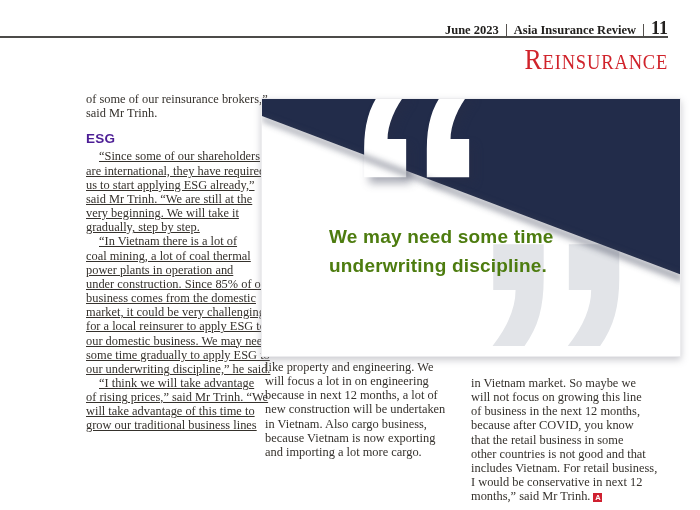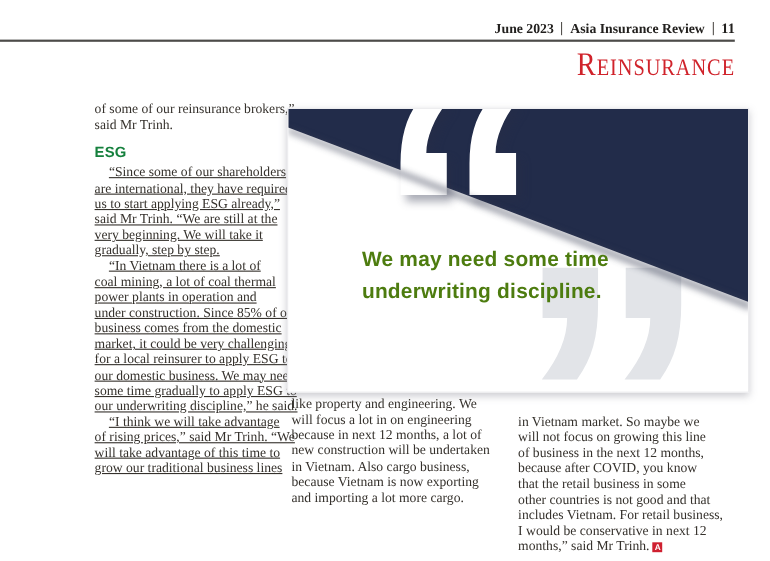--- a/index.html
+++ b/index.html
@@ -4,34 +4,34 @@
 <style>
   html,body{margin:0;padding:0;background:#ffffff;}
   .page{position:relative;width:700px;height:510px;background:#fff;overflow:hidden;
         font-family:"Liberation Serif",serif;color:#35312c;}
 
   
   .meta{position:absolute;top:18px;right:32px;font-weight:bold;font-size:12.5px;
         color:#22201e;white-space:nowrap;}
   .meta .sep{display:inline-block;width:1px;height:12px;background:#55524e;
         margin:0 7px;vertical-align:-2px;overflow:hidden;color:transparent;}
-  .meta .pagenum{font-size:13px;}
+  .meta .pagenum{font-size:18px;}
   .rule{position:absolute;top:36px;left:0;width:668px;height:2px;background:#4c4b49;}
   .section{position:absolute;top:42px;right:32px;color:#d0232b;font-size:21.5px;
         letter-spacing:1px;transform:scaleX(.86);transform-origin:100% 50%;white-space:nowrap;}
   .section .cap{font-size:30px;}
 
   
   .col{position:absolute;font-size:12.4px;line-height:14.15px;color:#35312c;}
   .col1{left:46px;top:92px;width:213px;margin-left:40px;}
   .col2{left:265px;top:360px;width:201px;}
   .col3{left:471px;top:376px;width:201px;}
   .para{white-space:pre-line;margin:0;}
   .para.indent{text-indent:13px;text-decoration:underline;}
-  .esg-heading{font-family:"Liberation Sans",sans-serif;font-weight:bold;color:#15803d;
+  .esg-heading{font-family:"Liberation Sans",sans-serif;font-weight:bold;color:#4c1d95;
         font-size:13.5px;margin:12px 0 3px 0;letter-spacing:.2px;}
 
   
   .quote-card{position:absolute;left:261px;top:98px;width:420px;height:259px;
         box-sizing:border-box;background:#fff;border:1px solid #ececee;
         box-shadow:0 3px 7px rgba(140,140,150,.45);overflow:hidden;}
   .quote-card svg{position:absolute;left:0;top:0;}
   .navy-svg{z-index:2;}
   .shadow-svg{z-index:4;}
   .oq{position:absolute;left:80px;top:-54px;z-index:3;

